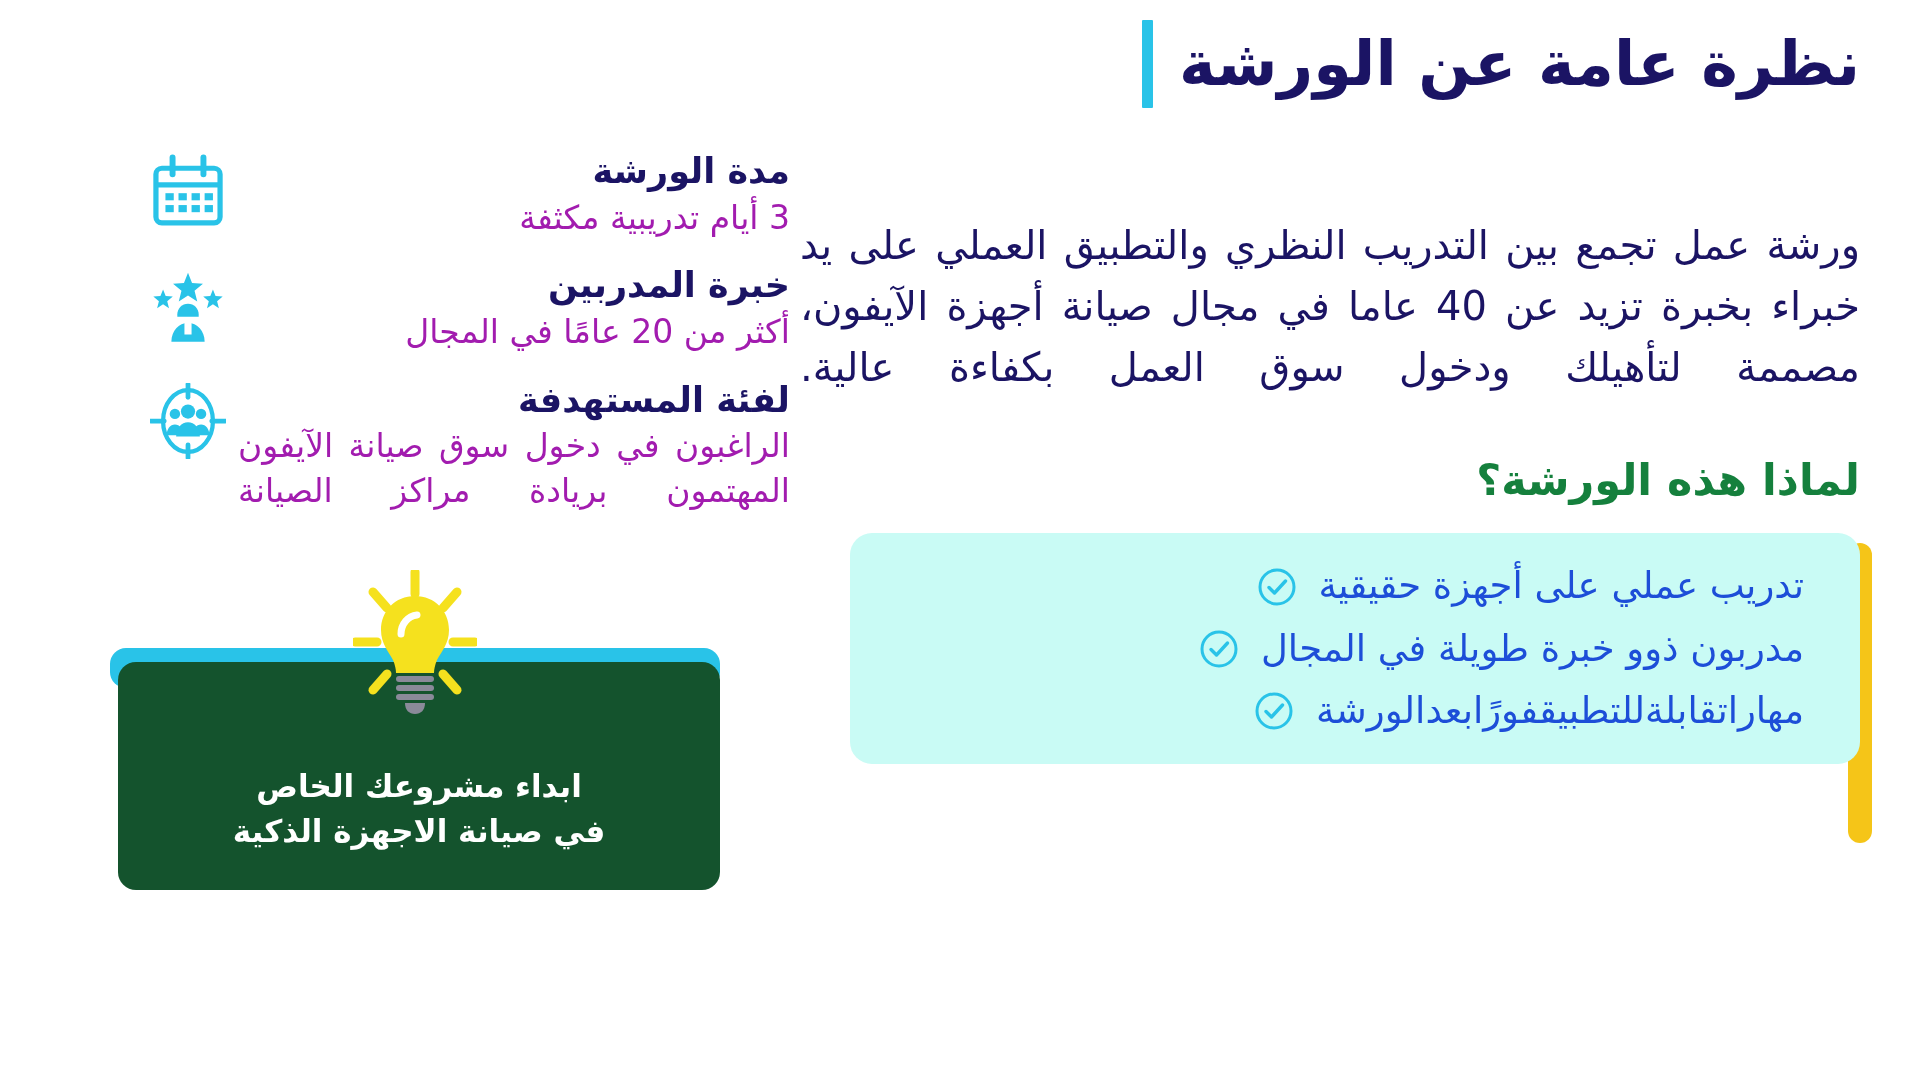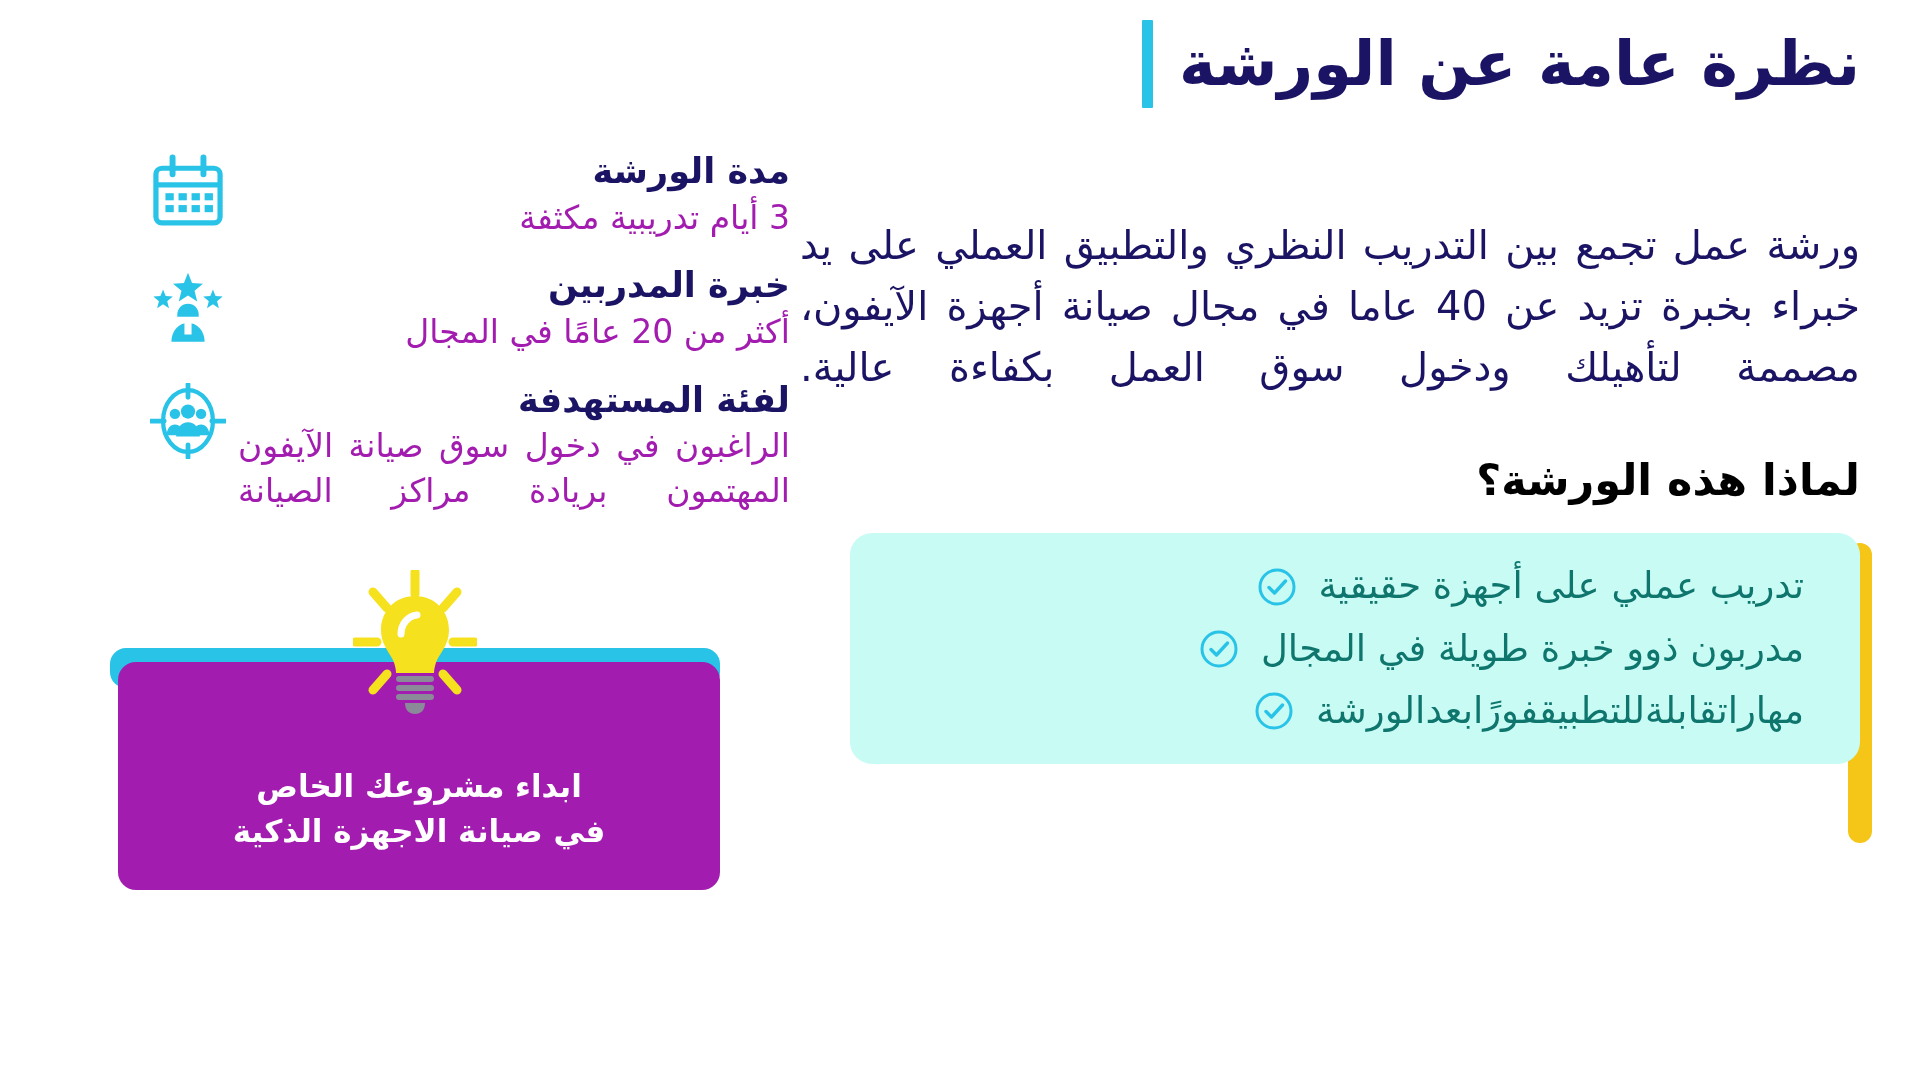--- a/index.html
+++ b/index.html
@@ -30,21 +30,21 @@
   .right-col{
     position:absolute;top:175px;right:60px;width:1060px;
   }
   .intro-paragraph{
     font-size:40px;color:#1B1464;line-height:1.52;
     text-align:justify;text-align-last:justify;
     font-weight:400;
   }
   .why-heading{
     margin-top:58px;
-    font-size:43px;font-weight:bold;color:#000000;text-align:right;
+    font-size:43px;font-weight:bold;color:#15803d;text-align:right;
   }
 
   
   .check-card-wrap{
     position:relative;margin-top:28px;width:1010px;
   }
   .check-accent{
     position:absolute;top:10px;right:-12px;width:24px;height:300px;
     background:#F5C518;border-radius:12px;
   }
@@ -54,21 +54,21 @@
     border-radius:22px;
     padding:30px 56px 30px 40px;
     display:flex;flex-direction:column;gap:16px;
   }
   .check-row{
     display:flex;flex-direction:row;align-items:center;gap:22px;
     justify-content:flex-start;
   }
   .check-icon{flex:0 0 auto;width:40px;height:40px;display:block;}
   .check-text{
-    font-size:37px;color:#0f766e;line-height:1.25;white-space:nowrap;
+    font-size:37px;color:#1d4ed8;line-height:1.25;white-space:nowrap;
   }
 
   
   .left-col{
     position:absolute;top:150px;right:1130px;width:640px;
     display:flex;flex-direction:column;gap:24px;align-items:flex-end;
   }
   .feature{
     display:flex;flex-direction:row;align-items:flex-start;gap:12px;
     width:100%;justify-content:flex-start;
@@ -91,21 +91,21 @@
   
   .cta-wrap{
     position:absolute;left:110px;top:630px;width:610px;height:260px;
   }
   .cta-strip{
     position:absolute;left:0;top:18px;width:610px;height:40px;
     background:#29C3E8;border-radius:16px;
   }
   .cta-box{
     position:absolute;left:8px;top:32px;width:602px;height:228px;
-    background:#a21caf;border-radius:18px;
+    background:#14532d;border-radius:18px;
     display:flex;flex-direction:column;align-items:center;justify-content:flex-end;
     padding-bottom:36px;box-sizing:border-box;
   }
   .cta-text{
     color:#ffffff;font-size:31px;font-weight:bold;line-height:1.45;text-align:center;
   }
   .bulb{
     position:absolute;left:50%;top:-60px;transform:translateX(-50%);
     width:124px;height:152px;z-index:5;
   }

